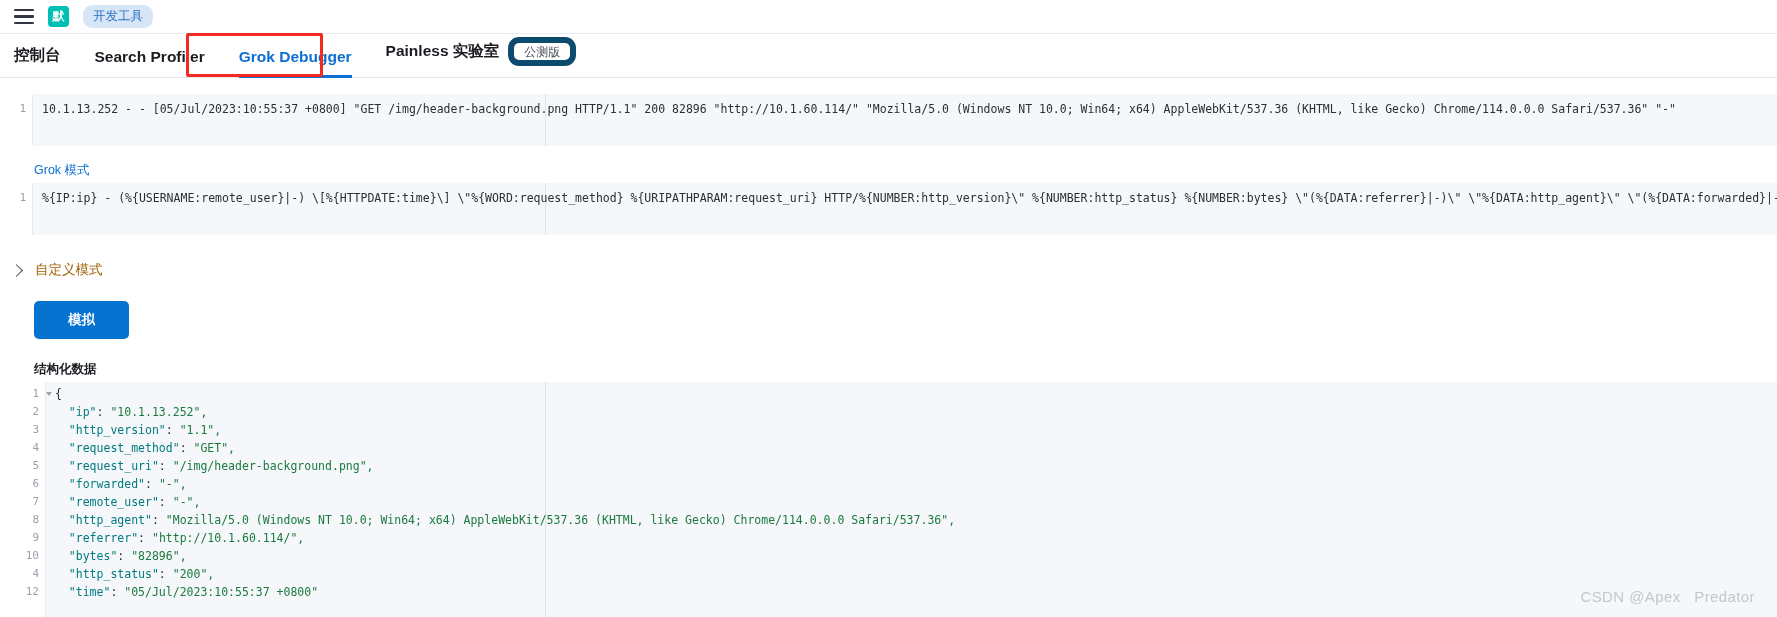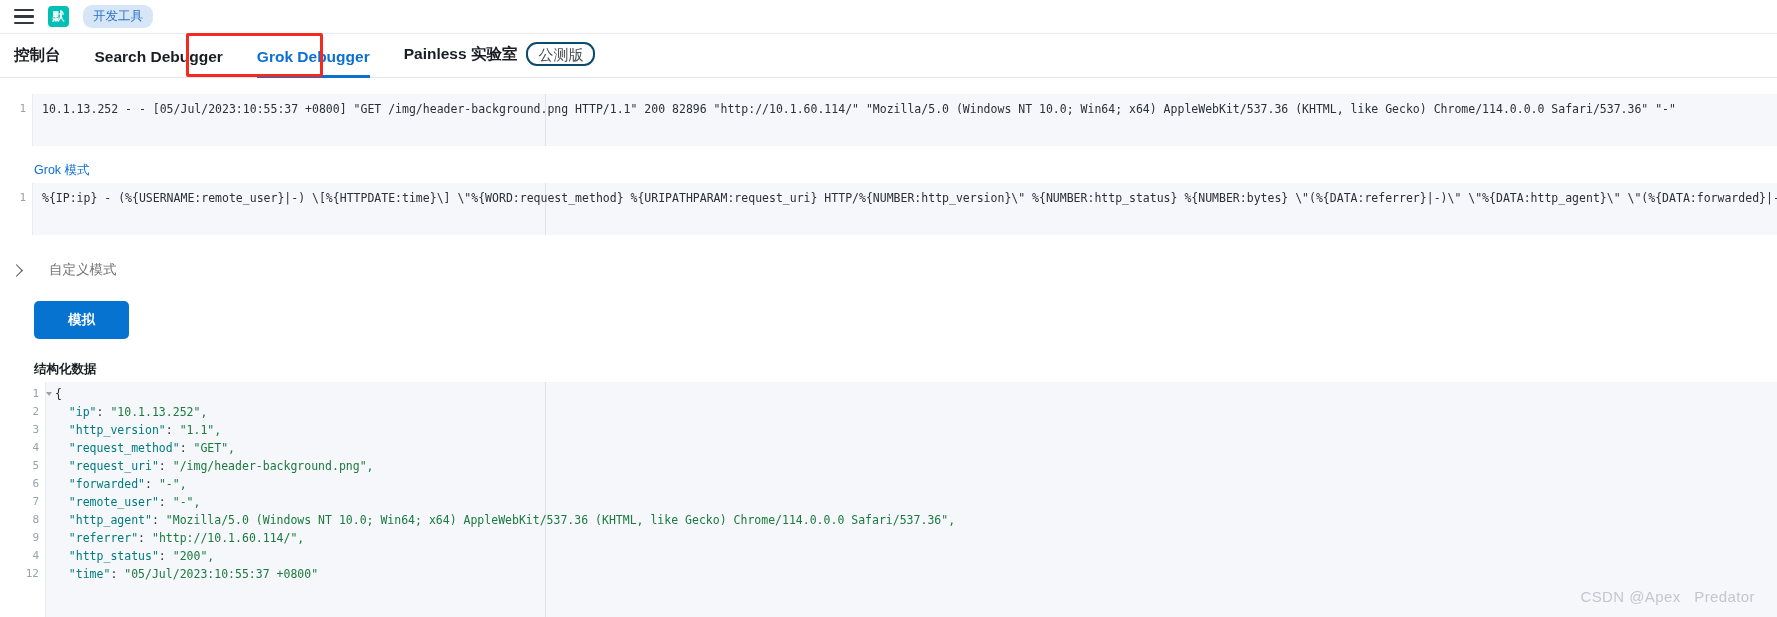--- a/index.html
+++ b/index.html
@@ -77,24 +77,24 @@
   }
   .tab.active { color: #0b6fd4; }
   .tab.active::after {
     content: "";
     position: absolute;
     left: 0; right: 0; bottom: -1px;
     height: 3px;
     background: #0b6fd4;
   }
   .beta-badge {
-    font-size: 15px;
+    font-size: 12px;
     font-weight: normal;
     color: #4a4f56;
-    border: 2px solid #0c4a6e;
+    border: 6px solid #0c4a6e;
     border-radius: 11px;
     padding: 2.5px 10px;
     background: #ffffff;
     line-height: 1;
   }
   
   .red-box {
     position: absolute;
     left: 186px; top: 33px;
     width: 137px; height: 44px;
@@ -189,25 +189,25 @@
     z-index: 1;
   }
 
   .single-editor { height: 52px; padding-top: 6px; }
   .single-editor .gutter-col { background: #ffffff; }
 
   
   .accordion {
     display: flex;
     align-items: center;
-    gap: 28px;
+    gap: 14px;
     margin: 26px 0 0 8px;
     cursor: pointer;
     font-size: 13.5px;
-    color: #737373;
+    color: #a16207;
   }
   .chev {
     width: 9px; height: 9px;
     border-right: 1.6px solid #4a4f56;
     border-bottom: 1.6px solid #4a4f56;
     transform: rotate(-45deg);
     margin-left: 4px;
   }
 
   .btn-primary {
@@ -260,21 +260,21 @@
     </div>
     <div class="space-badge">默</div>
     <div class="crumb-pill">开发工具</div>
   </div>
 
   <div class="tabbar">
     <div class="tab">
       <span>控制台</span>
     </div>
     <div class="tab">
-      <span>Search Debugger</span>
+      <span>Search Profiler</span>
     </div>
     <div class="tab active">
       <span>Grok Debugger</span>
     </div>
     <div class="tab">
       <span>Painless 实验室</span>
       <span class="beta-badge">公测版</span>
     </div>
   </div>
   <div class="red-box"></div>
@@ -351,20 +351,24 @@
           </div>
           <div class="ed-line">
             <div class="ln" style="width: 46px; flex: 0 0 46px;">8</div>
             <div class="code"><span class="j-key">  "http_agent"</span><span class="j-punc">: </span><span class="j-str">"Mozilla/5.0 (Windows NT 10.0; Win64; x64) AppleWebKit/537.36 (KHTML, like Gecko) Chrome/114.0.0.0 Safari/537.36",</span></div>
           </div>
           <div class="ed-line">
             <div class="ln" style="width: 46px; flex: 0 0 46px;">9</div>
             <div class="code"><span class="j-key">  "referrer"</span><span class="j-punc">: </span><span class="j-str">"http://10.1.60.114/",</span></div>
           </div>
           <div class="ed-line">
+            <div class="ln" style="width: 46px; flex: 0 0 46px;">10</div>
+            <div class="code"><span class="j-key">  "bytes"</span><span class="j-punc">: </span><span class="j-str">"82896",</span></div>
+          </div>
+          <div class="ed-line">
             <div class="ln" style="width: 46px; flex: 0 0 46px;">4</div>
             <div class="code"><span class="j-key">  "http_status"</span><span class="j-punc">: </span><span class="j-str">"200",</span></div>
           </div>
           <div class="ed-line">
             <div class="ln" style="width: 46px; flex: 0 0 46px;">12</div>
             <div class="code"><span class="j-key">  "time"</span><span class="j-punc">: </span><span class="j-str">"05/Jul/2023:10:55:37 +0800"</span></div>
           </div>
         </div>
     </div>
 

